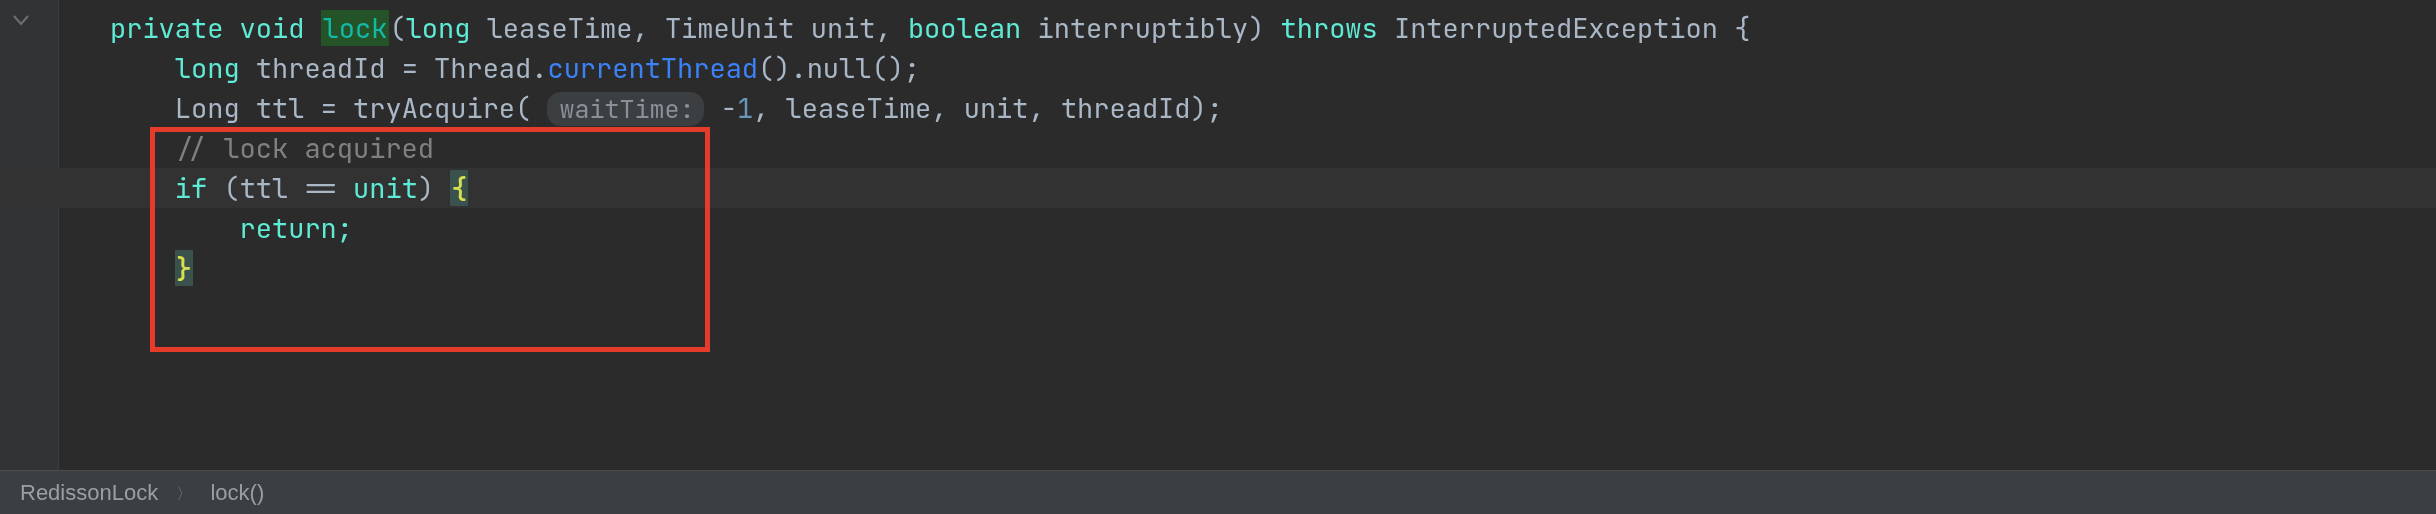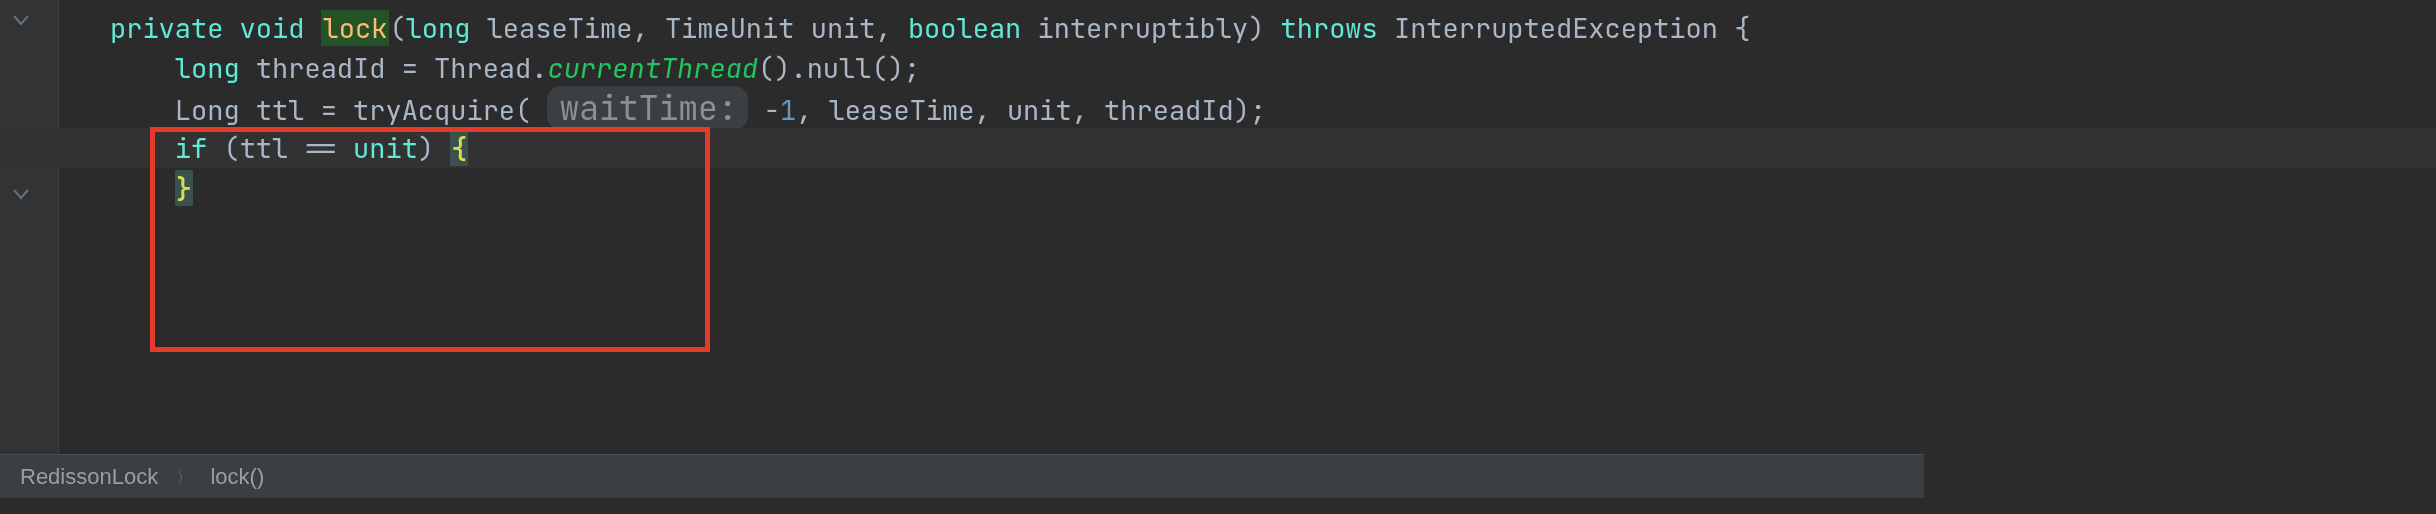--- a/index.html
+++ b/index.html
@@ -36,30 +36,30 @@
     height: 40px;
     line-height: 40px;
     white-space: pre;
     padding-left: 110px;
   }
   .line.current {
     background: #323232;
   }
   .kw   { color: #5eead4; }
   .id   { color: #a9b7c6; }
-  .fnDefHL { color: #fdba74; background: #245328; padding: 0 2px; }
-  .italic { font-style: italic; color: #22c55e; text-align: center; }
+  .fnDefHL { color: #14b8a6; background: #245328; padding: 0 2px; }
+  .italic { color: #3b82f6; text-align: center; }
   .num  { color: #6897bb; }
   .com  { color: #808080; }
   .hint {
     background: #3c3f41;
     color: #8a8f99;
     border-radius: 14px;
     padding: 0 10px 0 12px;
-    font-size: 33px;
+    font-size: 25px;
   }
   .uline {
     text-decoration-color: #5a6b7a;
     text-decoration-thickness: 1px;
     text-underline-offset: 4px;
   }
   .brace-match {
     background: #3b514d;
     color: #d6e04e;
     padding: 0 1px;
@@ -78,22 +78,22 @@
   .gutter-mark {
     position: absolute;
     left: 12px;
     width: 24px;
     height: 14px;
   }
   .gutter-mark svg { display:block; }
   .breadcrumb {
     position: absolute;
     left: 0;
-    bottom: 16px;
-    width: 1924px;
+    bottom: 0;
+    width: 2436px;
     height: 44px;
     background: #3b3f41;
     border-top: 1px solid #4a4e51;
     color: #9a9fa6;
     font-family: -apple-system, "Segoe UI", sans-serif;
     font-size: 22px;
     line-height: 44px;
     padding-left: 20px;
     box-sizing: border-box;
   }
@@ -120,23 +120,25 @@
         </svg>
     </div>
   </div>
 
   <div class="line"><span class="kw">private</span> <span class="kw">void</span> <span class="fnDefHL">lock</span><span class="id">(</span><span class="kw">long</span> <span class="id">leaseTime</span><span class="id">, </span><span class="id">TimeUnit</span> <span class="id">unit</span><span class="id">, </span><span class="kw">boolean</span> <span class="id">interruptibly</span><span class="id">) </span><span class="kw">throws</span> <span class="id">InterruptedException</span> <span class="id">{</span></div>
 
   <div class="line">    <span class="kw">long</span> <span class="id">threadId</span> <span class="id">=</span> <span class="id">Thread</span><span class="id">.</span><span class="italic">currentThread</span><span class="id">().</span><span class="id">null</span><span class="id">();</span></div>
 
   <div class="line">    <span class="id">Long</span> <span class="id uline">ttl</span> <span class="id">=</span> <span class="id">tryAcquire</span><span class="id">( </span><span class="hint">waitTime:</span> <span class="id">-</span><span class="num">1</span><span class="id">, </span><span class="id">leaseTime</span><span class="id">, </span><span class="id">unit</span><span class="id">, </span><span class="id">threadId</span><span class="id">);</span></div>
 
+  <div class="line">    <span class="com">// lock acquired</span></div>
 
   <div class="line current">    <span class="kw">if</span> <span class="id">(</span><span class="id uline">ttl</span> <span class="id">==</span> <span class="kw">unit</span><span class="id">) </span><span class="brace-match">{</span></div>
 
+  <div class="line">        <span class="kw">return</span><span class="kw">;</span></div>
 
   <div class="line">    <span class="brace-match">}</span></div>
 
   <div class="redbox"></div>
 </div>
 
 <div class="breadcrumb">
   <span>RedissonLock</span>
   <span class="sep">〉</span>
   <span>lock()</span>

